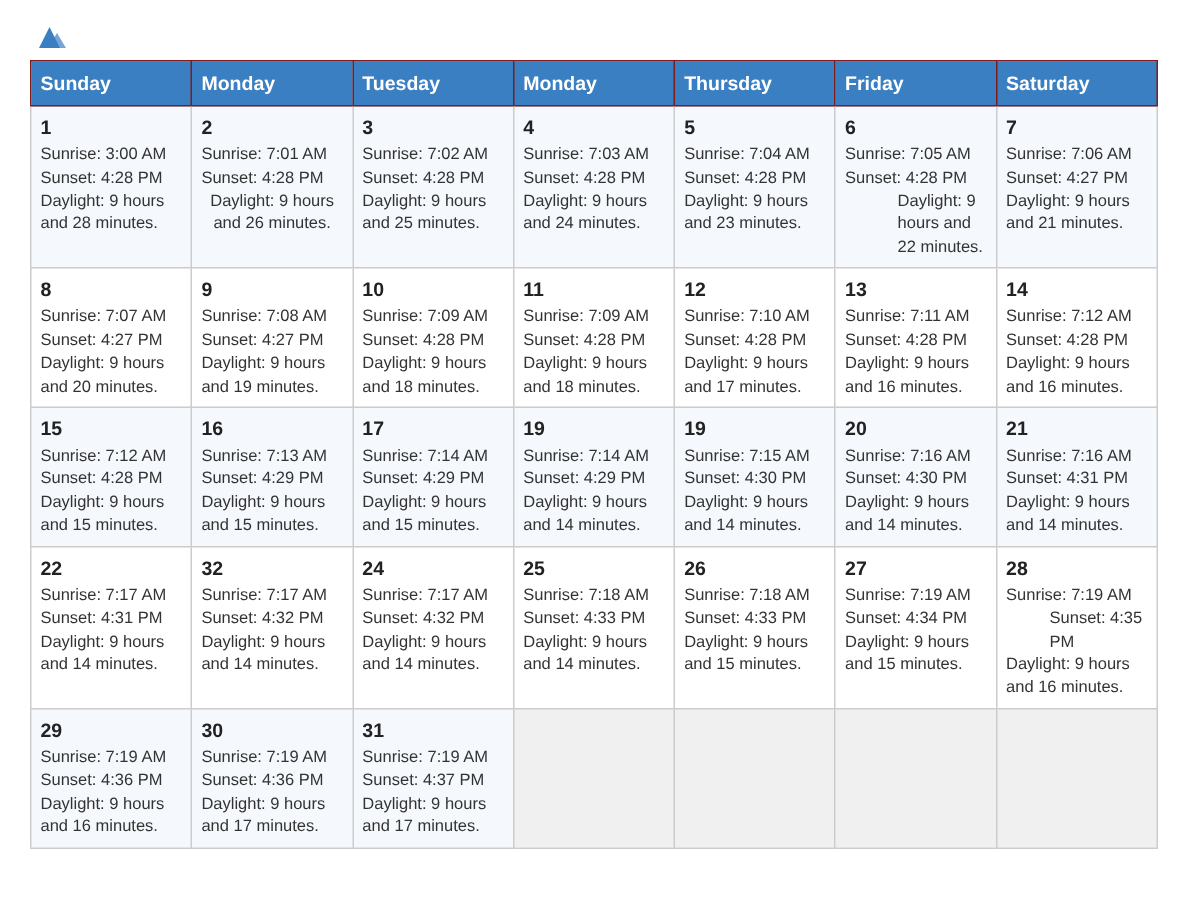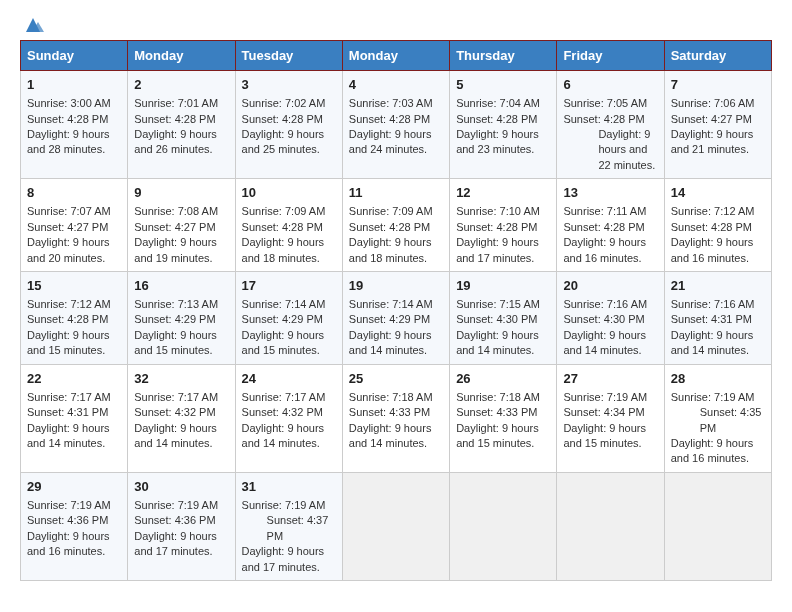--- a/index.html
+++ b/index.html
@@ -124,21 +124,21 @@
           <td>
             <span class="day-number">1</span>
             <span style="display: block;">Sunrise: 3:00 AM</span>
             <span style="display: block;">Sunset: 4:28 PM</span>
             <span style="display: block;">Daylight: 9 hours and 28 minutes.</span>
           </td>
           <td>
             <span class="day-number">2</span>
             <span style="display: block;">Sunrise: 7:01 AM</span>
             <span style="display: block;">Sunset: 4:28 PM</span>
-            <span style="display: block;">Daylight: 9 hours and 26 minutes.</span>
+            <span style="display: block; text-align: center;">Daylight: 9 hours and 26 minutes.</span>
           </td>
           <td>
             <span class="day-number">3</span>
             <span style="display: block;">Sunrise: 7:02 AM</span>
             <span style="display: block;">Sunset: 4:28 PM</span>
             <span style="display: block;">Daylight: 9 hours and 25 minutes.</span>
           </td>
           <td>
             <span class="day-number">4</span>
             <span style="display: block;">Sunrise: 7:03 AM</span>
@@ -305,21 +305,21 @@
           </td>
           <td>
             <span class="day-number">30</span>
             <span style="display: block;">Sunrise: 7:19 AM</span>
             <span style="display: block;">Sunset: 4:36 PM</span>
             <span style="display: block;">Daylight: 9 hours and 17 minutes.</span>
           </td>
           <td>
             <span class="day-number">31</span>
             <span style="display: block;">Sunrise: 7:19 AM</span>
-            <span style="display: block; margin-left: 25px;">Sunset: 4:37 PM</span>
+            <span style="display: block;">Sunset: 4:37 PM</span>
             <span style="display: block;">Daylight: 9 hours and 17 minutes.</span>
           </td>
           <td class="cell-empty"></td>
           <td class="cell-empty"></td>
           <td class="cell-empty"></td>
           <td class="cell-empty"></td>
         </tr>
       </tbody>
   </table>
 </div>

